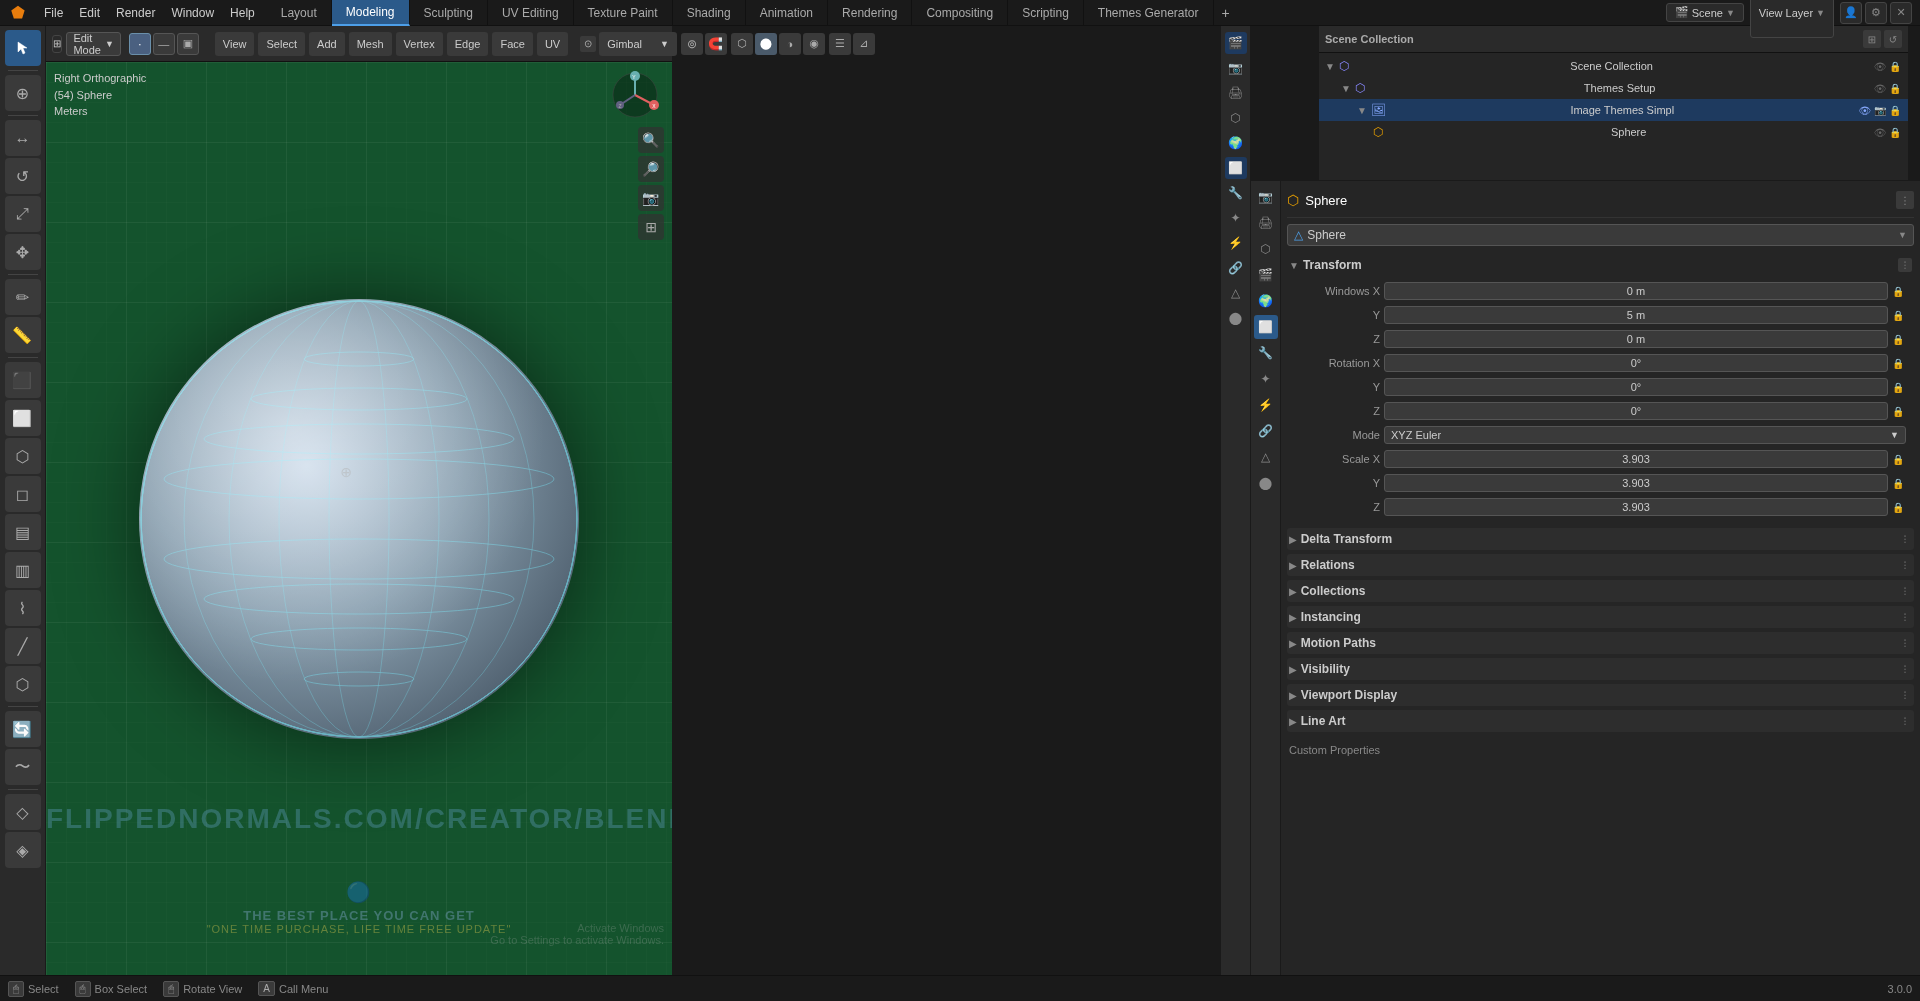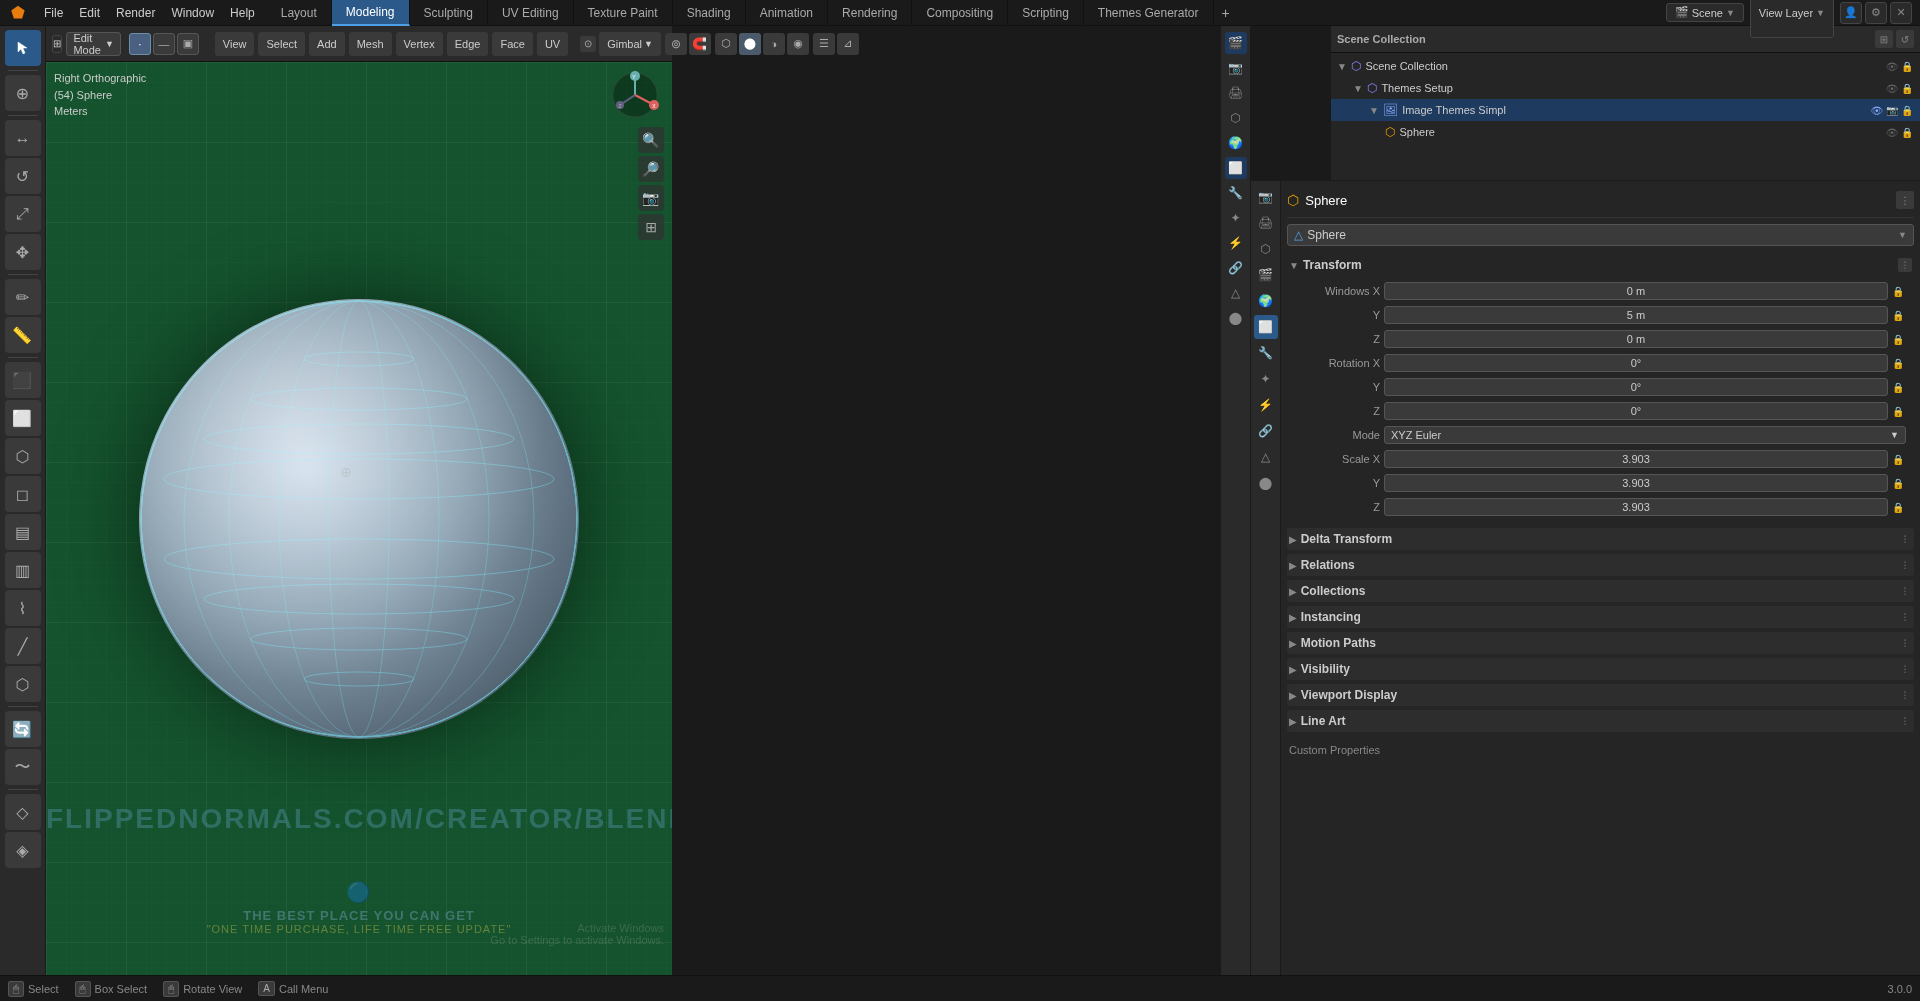--- a/index.html
+++ b/index.html
@@ -328,26 +328,27 @@
       color: rgba(180,180,180,0.25);
       font-size: 11px;
       text-align: right;
       pointer-events: none;
     }
 
     
     .outliner-panel {
       position: absolute;
       top: 26px;
-      right: 0;
+      right: 12px;
       width: 590px;
       height: 155px;
       background: #252525;
       border-left: 1px solid #1a1a1a;
       border-bottom: 1px solid #1a1a1a;
+      text-align: center;
     }
 
     .outliner-body {
       padding: 2px 0;
     }
     .outliner-item {
       height: 22px;
       display: flex;
       align-items: center;
       padding: 0 6px;
@@ -673,21 +674,21 @@
   <div class="vp-header-btn">Add</div>
   <div class="vp-header-btn">Mesh</div>
   <div class="vp-header-btn">Vertex</div>
   <div class="vp-header-btn">Edge</div>
   <div class="vp-header-btn">Face</div>
   <div class="vp-header-btn">UV</div>
   <div class="vp-header-sep"></div>
 
   <div style="display:flex;align-items:center;gap:3px;">
     <div style="width:16px;height:16px;background:#3a3a3a;border-radius:2px;display:flex;align-items:center;justify-content:center;font-size:10px;color:#aaa;cursor:pointer;">⊙</div>
-    <div class="vp-header-btn" style="gap:2px;">
+    <div class="vp-header-btn" style="gap:18px;">
       <span>Gimbal</span>
       <span style="font-size:9px;">▼</span>
     </div>
   </div>
 
   <div style="margin-left:auto;display:flex;align-items:center;gap:4px;">
     <div style="display:flex;gap:2px;">
       <div style="width:22px;height:22px;background:#3a3a3a;border-radius:3px;display:flex;align-items:center;justify-content:center;font-size:12px;color:#aaa;cursor:pointer;">⊚</div>
       <div style="width:22px;height:22px;background:#3a3a3a;border-radius:3px;display:flex;align-items:center;justify-content:center;font-size:12px;color:#aaa;cursor:pointer;">🧲</div>
     </div>

